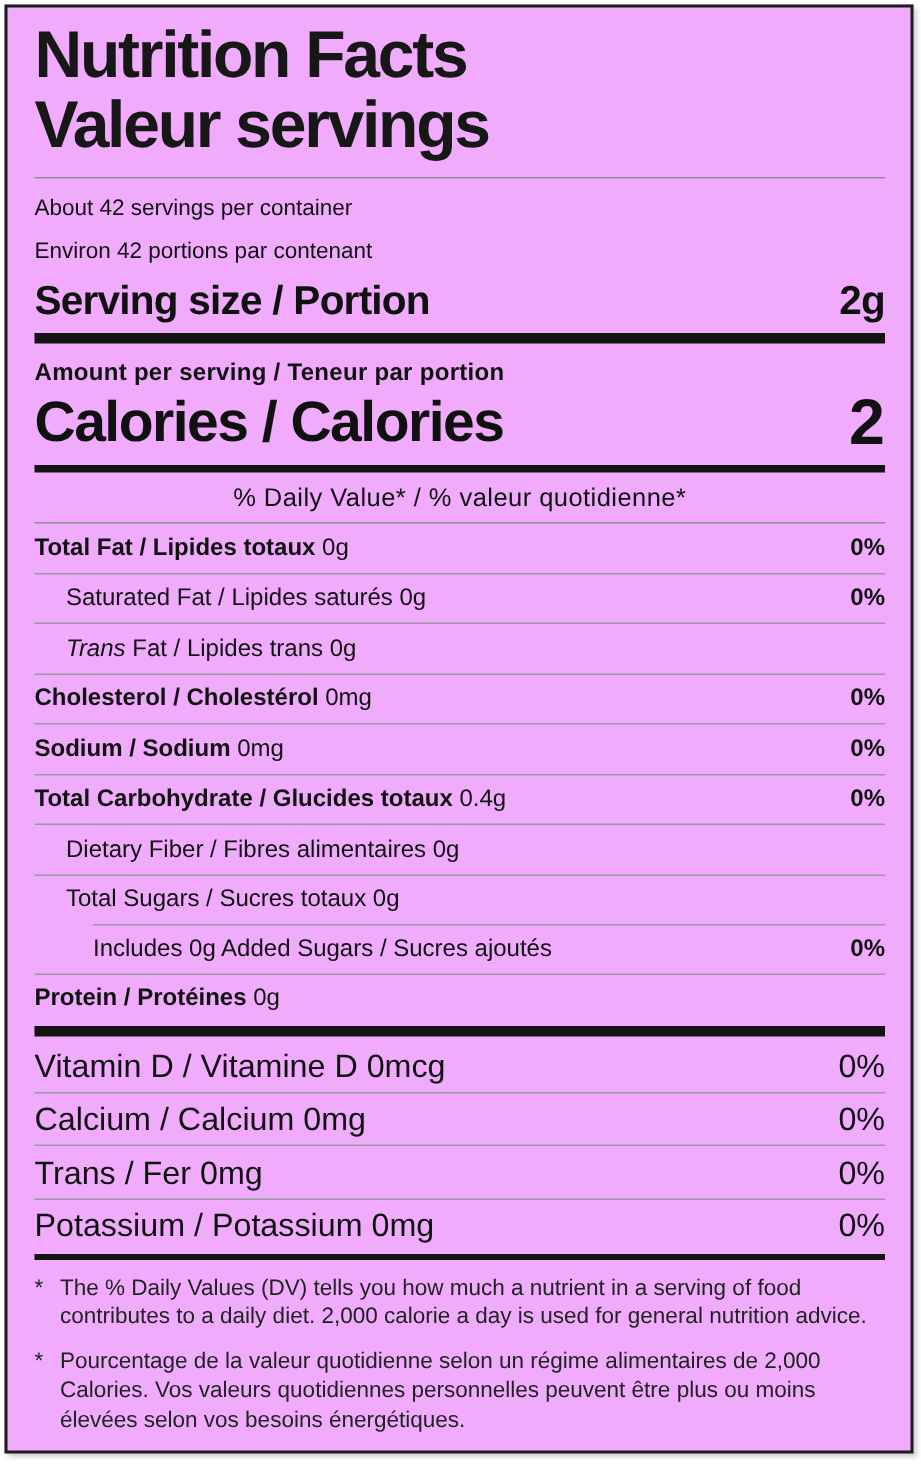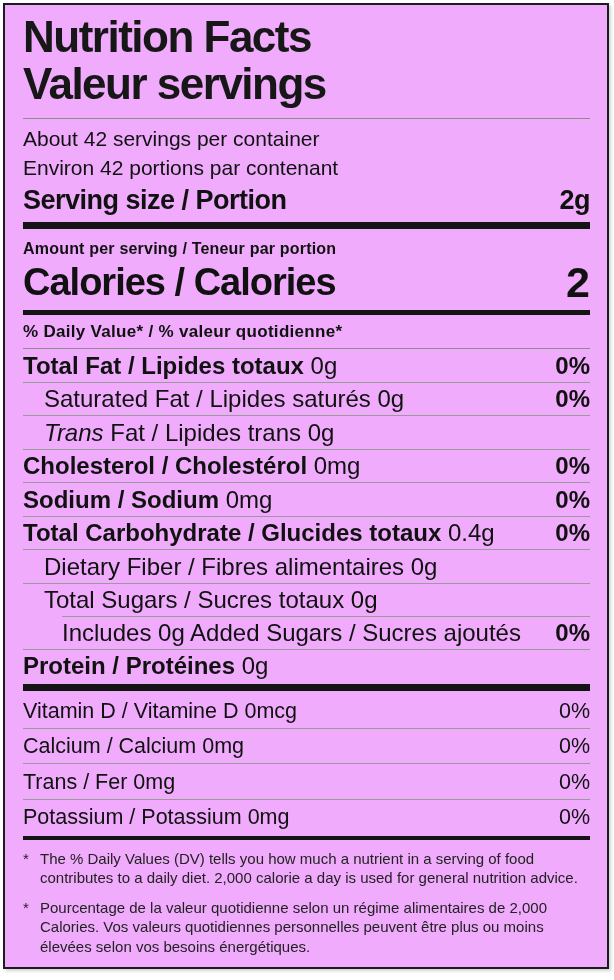--- a/index.html
+++ b/index.html
@@ -27,21 +27,21 @@
     letter-spacing: -1.5px;
     color: #171717;
   }
   .hr-thin {
     border: none;
     border-top: 1.5px solid #8d8d8d;
     margin-top: 11px;
   }
   
   .servings-block { margin-top: 5px; }
-  .servings-line { font-size: 21px; line-height: 29px; font-weight: normal; }
+  .servings-line { font-size: 15px; line-height: 29px; font-weight: normal; }
   .serving-size-row {
     display: flex; justify-content: space-between; align-items: baseline;
     font-size: 27px; line-height: 36px; font-weight: bold;
     letter-spacing: -0.5px;
   }
   
   .bar7 { height: 7px; background: #141414; margin-top: 4px; }
   .bar5 { height: 5px; background: #141414; }
   .bar4 { height: 3.5px; background: #141414; }
   
@@ -55,30 +55,30 @@
     margin-top: 1px; margin-bottom: 7px;
   }
   .calories-label {
     font-weight: bold; font-size: 38px; line-height: 42px; letter-spacing: -1px;
   }
   .calories-value {
     font-weight: bold; font-size: 43px; line-height: 42px;
   }
   
   .dv-header {
-    text-align: left;
-    font-size: 17px; line-height: 22px; font-weight: bold;
+    text-align: center;
+    font-size: 17px; line-height: 22px; font-weight: normal;
     padding: 6px 0 5px 0;
     letter-spacing: 0.3px;
     border-bottom: 1.5px solid #8d8d8d;
   }
   
   .row {
     display: flex; justify-content: space-between; align-items: flex-end;
-    font-size: 24px; line-height: 24px;
+    font-size: 16px; line-height: 24px;
     padding: 4.5px 0 4px 0;
     border-top: 1.5px solid #9a9a9a;
   }
   .row.no-top { border-top: none; }
   .row .nm b { font-weight: bold; }
   .row .nm i { font-style: italic; }
   .row .dv { font-weight: bold; white-space: nowrap; }
   .lv1 .nm { padding-left: 21px; }
   .lv2 .nm { padding-left: 39px; }
   .row.sep-indent { border-top: none; position: relative; }

